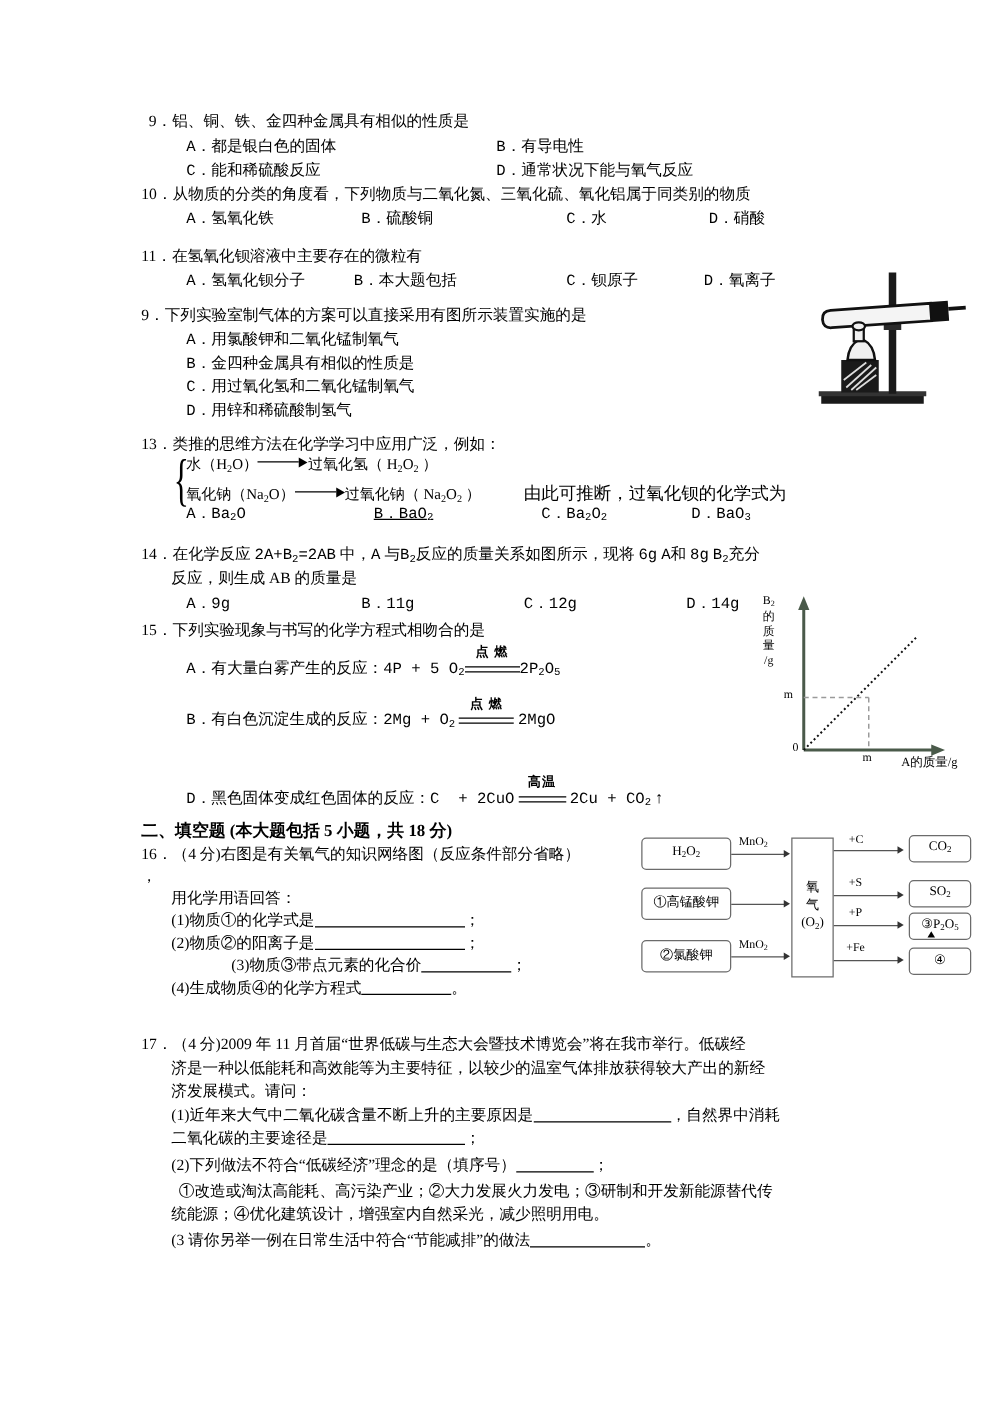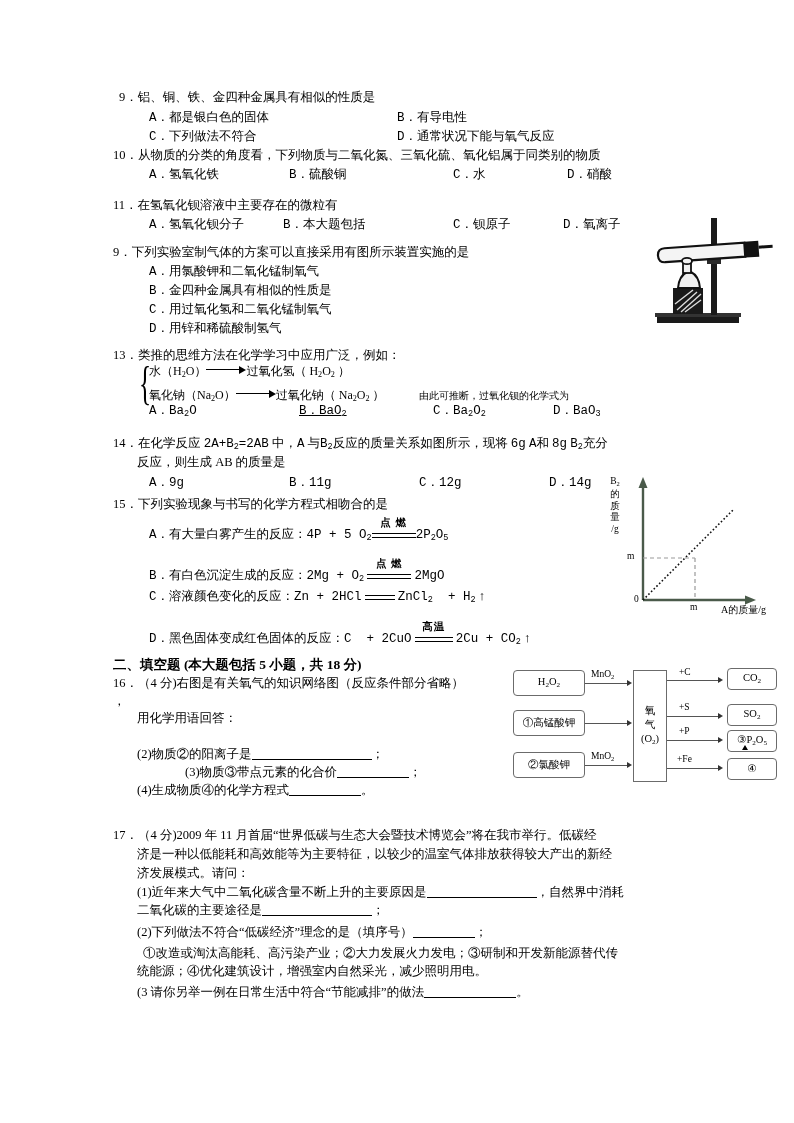--- a/index.html
+++ b/index.html
@@ -93,21 +93,21 @@
   }
 </style>
 </head>
 <body>
 
 <div class="page">
 
   <div class="qline" style="left:118px; top:90px;"><span>9</span><span>．铝、铜、铁、金四种金属具有相似的性质是</span></div>
   <div class="opt" style="left:148px; top:110px;"><span class="mono">A</span><span>．都是银白色的固体</span></div>
   <div class="opt" style="left:396px; top:110px;"><span class="mono">B</span><span>．有导电性</span></div>
-  <div class="opt" style="left:148px; top:129px;"><span class="mono">C</span><span>．下列做法不符合</span></div>
+  <div class="opt" style="left:148px; top:129px;"><span class="mono">C</span><span>．能和稀硫酸反应</span></div>
   <div class="opt" style="left:396px; top:129px;"><span class="mono">D</span><span>．通常状况下能与氧气反应</span></div>
 
   <div class="qline" style="left:112px; top:148px;"><span>10</span><span>．从物质的分类的角度看，下列物质与二氧化氮、三氧化硫、氧化铝属于同类别的物质</span></div>
   <div class="opt" style="left:148px; top:167px;"><span class="mono">A</span><span>．氢氧化铁</span></div>
   <div class="opt" style="left:288px; top:167px;"><span class="mono">B</span><span>．硫酸铜</span></div>
   <div class="opt" style="left:452px; top:167px;"><span class="mono">C</span><span>．水</span></div>
   <div class="opt" style="left:566px; top:167px;"><span class="mono">D</span><span>．硝酸</span></div>
 
   <div class="qline" style="left:112px; top:198px;"><span>11</span><span>．在氢氧化钡溶液中主要存在的微粒有</span></div>
   <div class="opt" style="left:148px; top:217px;"><span class="mono">A</span><span>．氢氧化钡分子</span></div>
@@ -160,21 +160,21 @@
   <div id="q13-analogy">
     <span class="brace">{</span>
     <div class="anaRow" style="top:0px;">
       <span>水（H<sub>2</sub>O）</span><span class="arrow-long"><i></i><b></b></span><span>过氧化氢（ H<sub>2</sub>O<sub>2</sub> ）</span>
     </div>
     <div class="anaRow" style="top:24px;">
       <span>氧化钠（Na<sub>2</sub>O）</span><span class="arrow-long"><i></i><b></b></span><span>过氧化钠（ Na<sub>2</sub>O<sub>2</sub> ）</span>
     </div>
   </div>
 
-  <div class="qline" style="left:418px; top:388px; font-size:10px;"><span>由此可推断，过氧化钡的化学式为</span></div>
+  <div class="qline" style="left:418px; top:388px; font-size:14px;"><span>由此可推断，过氧化钡的化学式为</span></div>
 
   <div class="opt mono" style="left:148px; top:404px;">A．Ba<sub>2</sub>O</div>
   <div class="opt mono" style="left:298px; top:404px;text-decoration:underline;">B．BaO<sub>2</sub></div>
   <div class="opt mono" style="left:432px; top:404px;">C．Ba<sub>2</sub>O<sub>2</sub></div>
   <div class="opt mono" style="left:552px; top:404px;">D．BaO<sub>3</sub></div>
 
   <div class="qline" style="left:112px; top:436px;"><span>14</span>．在化学反应 <span class="mono">2A+B<sub>2</sub>=2AB</span> 中，<span class="mono">A</span> 与<span class="mono">B<sub>2</sub></span>反应的质量关系如图所示，现将 <span class="mono">6g</span>&nbsp;<span class="mono">A</span>和 <span class="mono">8g</span>&nbsp;<span class="mono">B<sub>2</sub></span>充分</div>
   <div class="qline" style="left:136px; top:455px;"><span>反应，则生成 AB 的质量是</span></div>
   <div class="opt" style="left:148px; top:475px;"><span class="mono">A</span><span class="mono">．9g</span></div>
   <div class="opt" style="left:288px; top:475px;"><span class="mono">B</span><span class="mono">．11g</span></div>
@@ -201,30 +201,30 @@
     <div class="mlab" style="left:29px; top:122px;">0</div>
     <div class="mlab" style="left:116px; top:131px; font-size:10px;">A的质量/g</div>
   </div>
 
   <div class="qline" style="left:112px; top:497px;"><span>15</span><span>．下列实验现象与书写的化学方程式相吻合的是</span></div>
 
   <div class="opt" style="left:148px; top:527px;"><span class="mono">A</span><span>．有大量白雾产生的反应：</span><span class="mono">4P + 5 O<sub>2</sub></span><span class="rxn"><span class="cond">点 燃</span><span class="l1"></span><span class="l2"></span></span><span class="mono">2P<sub>2</sub>O<sub>5</sub></span></div>
 
   <div class="opt" style="left:148px; top:568px;"><span class="mono">B</span><span>．有白色沉淀生成的反应：</span><span class="mono">2Mg + O<sub>2</sub></span>&nbsp;<span class="rxn"><span class="cond">点 燃</span><span class="l1"></span><span class="l2"></span></span>&nbsp;<span class="mono">2MgO</span></div>
 
-  <div class="opt" style="left:148px; top:588px;"><span class="mono">C</span><span>．溶液颜色变化的反应：</span><span class="mono">Zn + 2HCl</span>&nbsp;<span class="eqs"><span class="l1"></span><span class="l2"></span></span>&nbsp;<span class="mono">ZnCl<sub>2</sub>&nbsp; + H<sub>2</sub></span>&nbsp;<span class="upar">↑</span></div>
 
   <div class="opt" style="left:148px; top:630px;"><span class="mono">D</span><span>．黑色固体变成红色固体的反应：</span><span class="mono">C&nbsp; + 2CuO</span>&nbsp;<span class="rxn" style="width:38px;"><span class="cond">高温</span><span class="l1" style="width:38px;"></span><span class="l2" style="width:38px;"></span></span>&nbsp;<span class="mono">2Cu + CO<sub>2</sub></span>&nbsp;<span class="upar">↑</span></div>
 
   <div class="sechead" style="left:112px; top:656px;">二、填空题 (本大题包括 5 小题，共 18 分)</div>
 
   <div class="qline" style="left:112px; top:676px;"><span>16</span>．<span>（4 分)</span><span>右图是有关氧气的知识网络图（反应条件部分省略）</span></div>
   <div class="qline" style="left:112px; top:694px;">，</div>
   <div class="qline" style="left:136px; top:711px;">用化学用语回答：</div>
 
+  <div class="qline" style="left:136px; top:729px;"><span>(1)物质①的化学式是</span><span class="blank" style="width:120px;"></span><span>；</span></div>
   <div class="qline" style="left:136px; top:747px;"><span>(2)物质②的阳离子是</span><span class="blank" style="width:120px;"></span><span>；</span></div>
   <div class="qline" style="left:136px; top:765px;margin-left:48px;"><span>(3)物质③带点元素的化合价</span><span class="blank" style="width:72px;"></span><span>；</span></div>
   <div class="qline" style="left:136px; top:783px;"><span>(4)生成物质④的化学方程式</span><span class="blank" style="width:72px;"></span><span>。</span></div>
 
   <div id="network">
 
     <div class="nbox" style="left:0px; top:2px; width:72px; height:26px;">
         <span>H<sub>2</sub>O<sub>2</sub></span>
       </div>
     <div class="nbox" style="left:0px; top:42px; width:72px; height:26px;">

